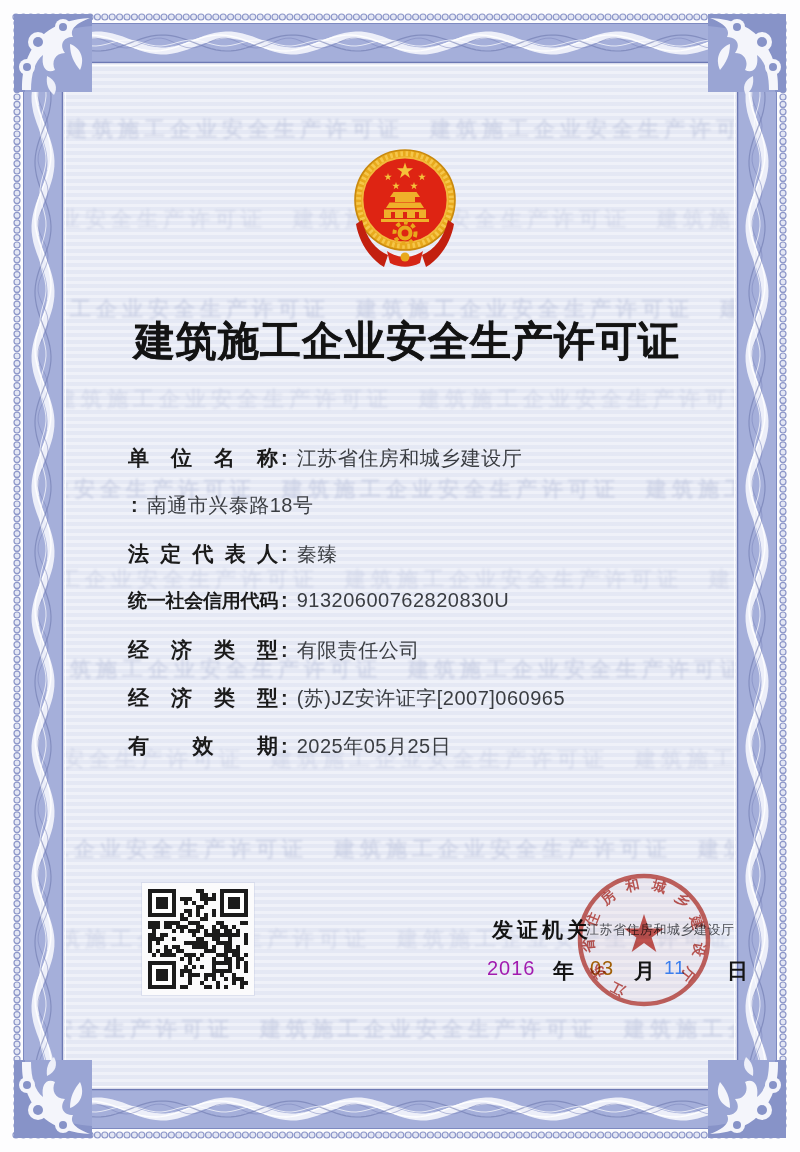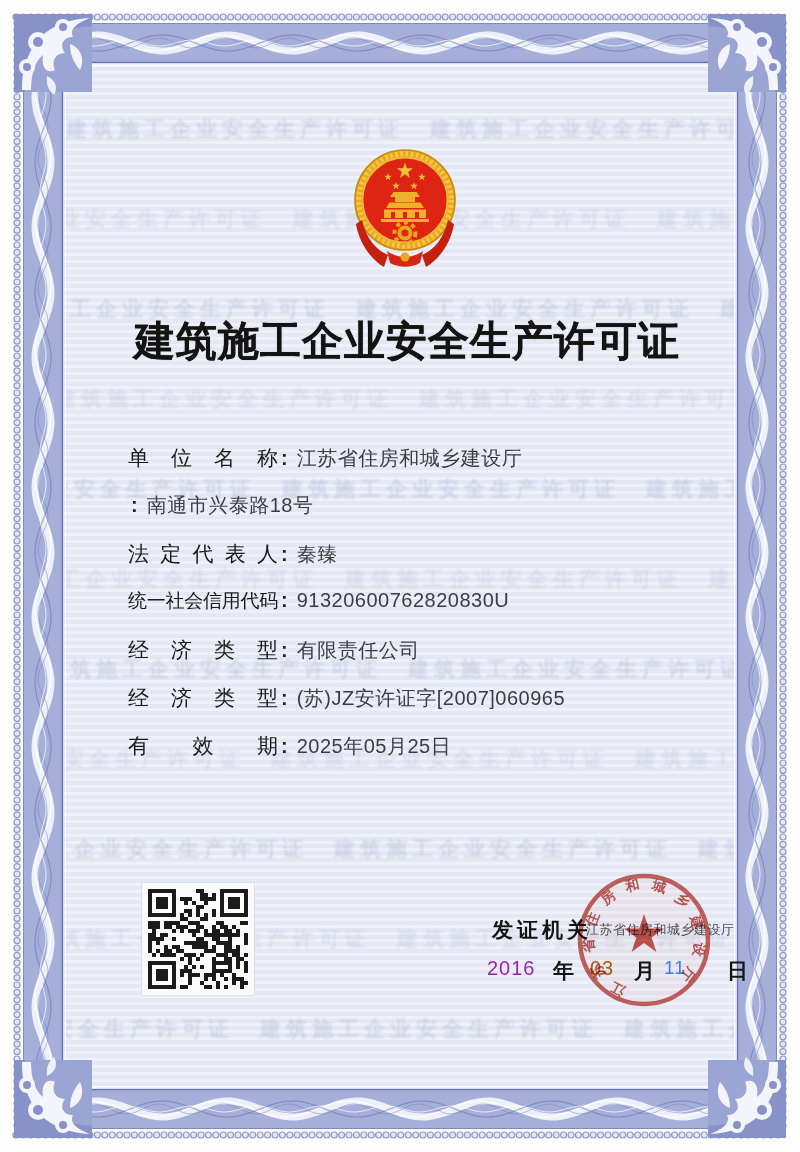--- a/index.html
+++ b/index.html
@@ -19,21 +19,21 @@
   .emblem{position:absolute;left:350px;top:146px;width:110px;height:124px;z-index:3;}
   .cert-title{
     position:absolute;left:0;top:314px;width:800px;margin:0;z-index:3;
     text-align:center;font-size:41px;font-weight:800;color:#131313;letter-spacing:1px;
     text-shadow:0 0 .7px #111;
     padding-left:7px;
   }
   .fields{position:absolute;left:128px;top:444px;width:560px;z-index:3;}
   .field-row{display:flex;align-items:baseline;height:48px;}
   .field-label{
-    display:inline-block;width:150px;font-weight:normal;font-size:21px;color:#1a1a1a;
+    display:inline-block;width:150px;font-weight:bold;font-size:21px;color:#1a1a1a;
     text-align:justify;text-align-last:justify;flex:0 0 150px;
   }
   .field-label.long{font-size:19px;letter-spacing:-.3px;}
   .field-colon{font-weight:bold;font-size:20px;color:#222;margin:0 9px 0 3px;}
   .field-value{font-size:20px;color:#3a3d42;letter-spacing:.5px;}
   .qr-box{position:absolute;left:142px;top:883px;width:112px;height:112px;background:#fbfbfc;z-index:3;
     box-shadow:0 0 0 1px rgba(190,196,220,.35);}
   .qr-box svg{position:absolute;left:6px;top:6px;}
   .issuer-line{position:absolute;left:12px;top:916px;width:800px;height:30px;z-index:3;}
   .issuer-label{position:absolute;left:480px;top:0;font-size:21px;font-weight:bold;color:#141414;letter-spacing:4px;}

